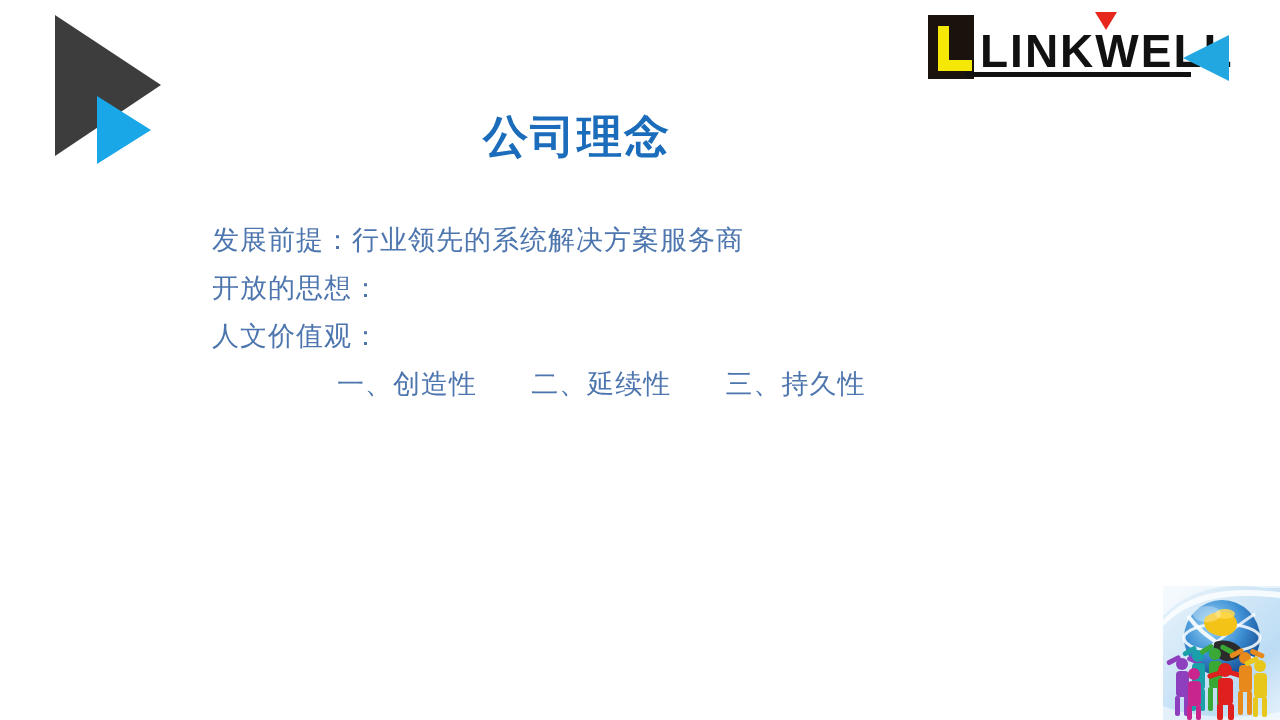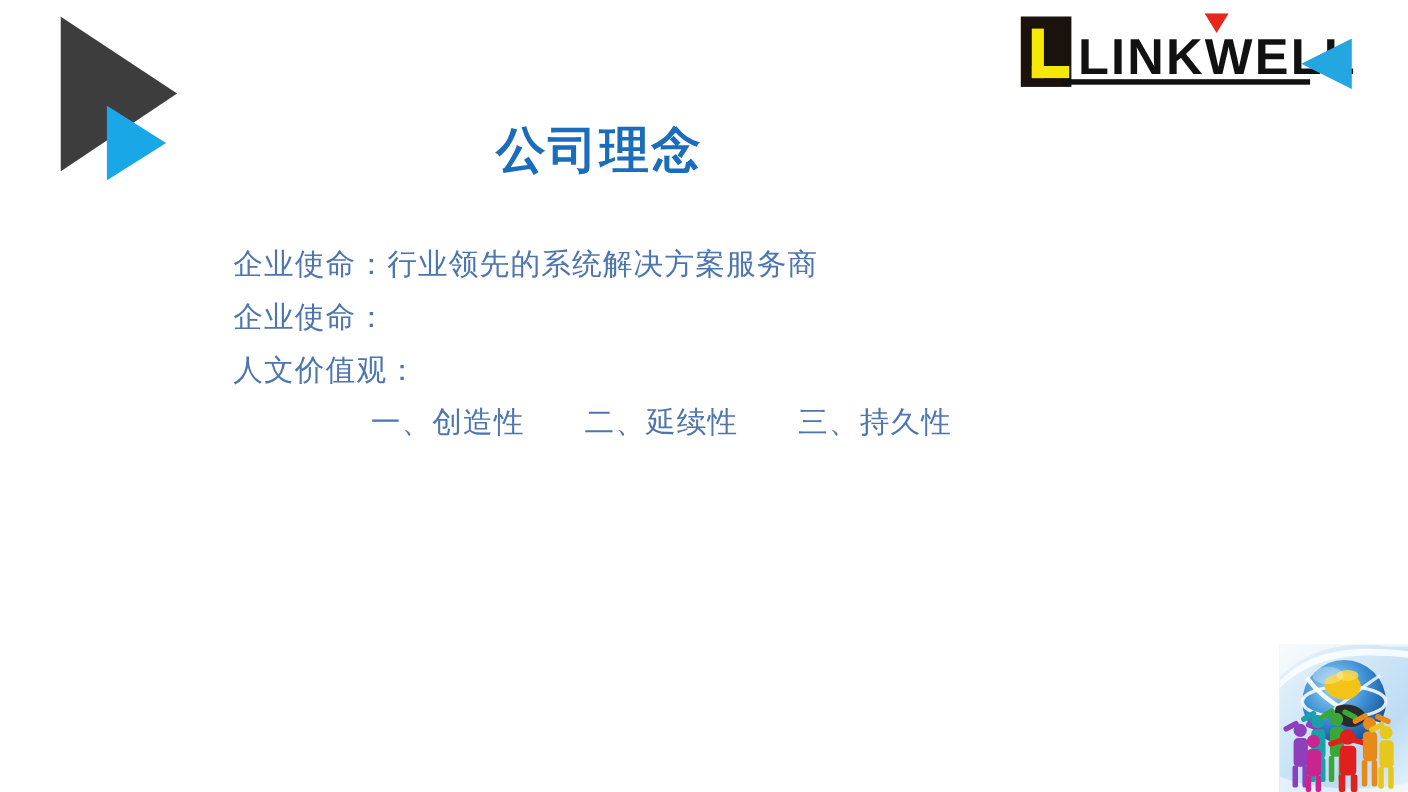--- a/index.html
+++ b/index.html
@@ -119,20 +119,21 @@
     left: 0;
     top: 108px;
     width: 1090px;
     text-align: center;
     font-family: "Liberation Sans", "DejaVu Sans", sans-serif;
     font-weight: bold;
     font-size: 45px;
     line-height: 58px;
     color: #1b6cba;
     letter-spacing: 2px;
+    padding-left: 32px;
   }
 
   
   .body-block {
     position: absolute;
     left: 212px;
     top: 216px;
     width: 1000px;
   }
   .line {
@@ -188,22 +189,22 @@
     <div class="logo-blue-tri">
       <svg width="46" height="46" viewBox="0 0 46 46" xmlns="http://www.w3.org/2000/svg">
         <polygon points="46,0 46,46 0,23" fill="#22a7e0"></polygon>
       </svg>
     </div>
   </div>
 
   <div class="title">公司理念</div>
 
   <div class="body-block">
-    <div class="line">企业使命：行业领先的系统解决方案服务商</div>
-    <div class="line">企业使命：</div>
+    <div class="line">发展前提：行业领先的系统解决方案服务商</div>
+    <div class="line">开放的思想：</div>
     <div class="line">人文价值观：</div>
     <div class="line indent">一、创造性       二、延续性       三、持久性</div>
   </div>
 
   <div class="team-pic">
     <svg width="117" height="134" viewBox="0 0 117 134" xmlns="http://www.w3.org/2000/svg">
       <defs>
         <radialGradient id="globe" cx="38%" cy="32%" r="72%">
           <stop offset="0%" stop-color="#9fd8f6"></stop>
           <stop offset="55%" stop-color="#3d8fd4"></stop>

